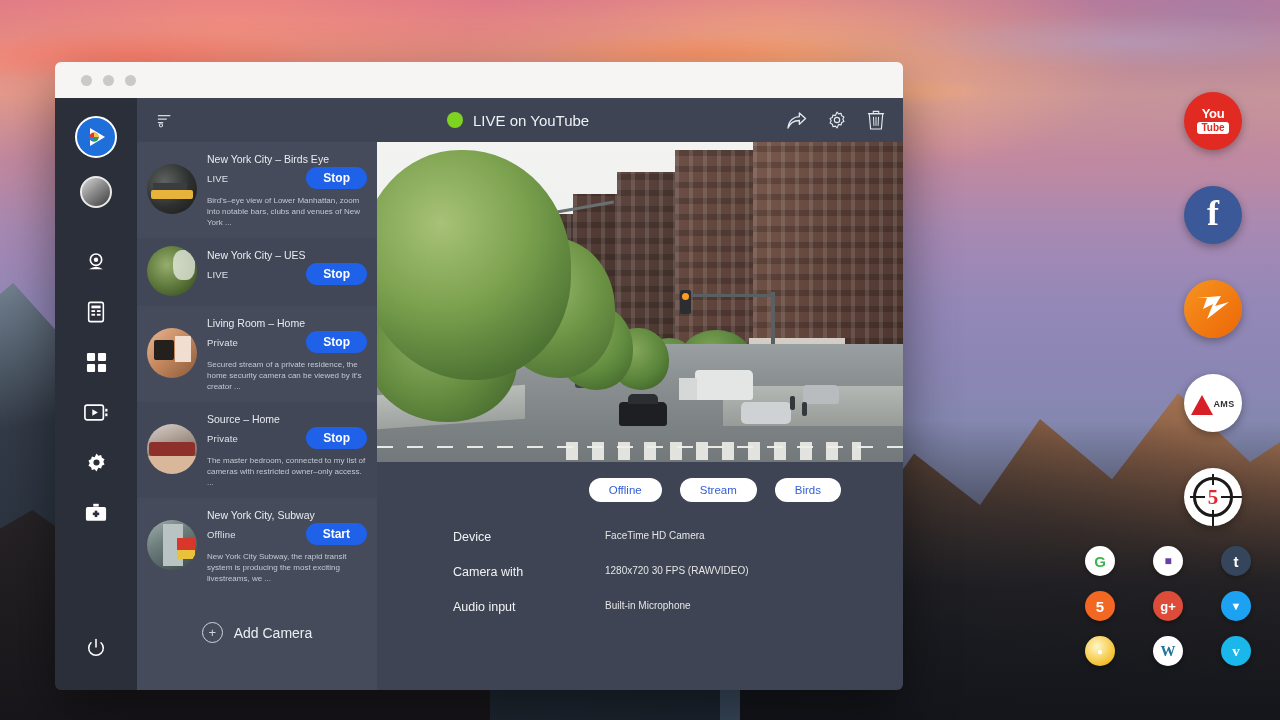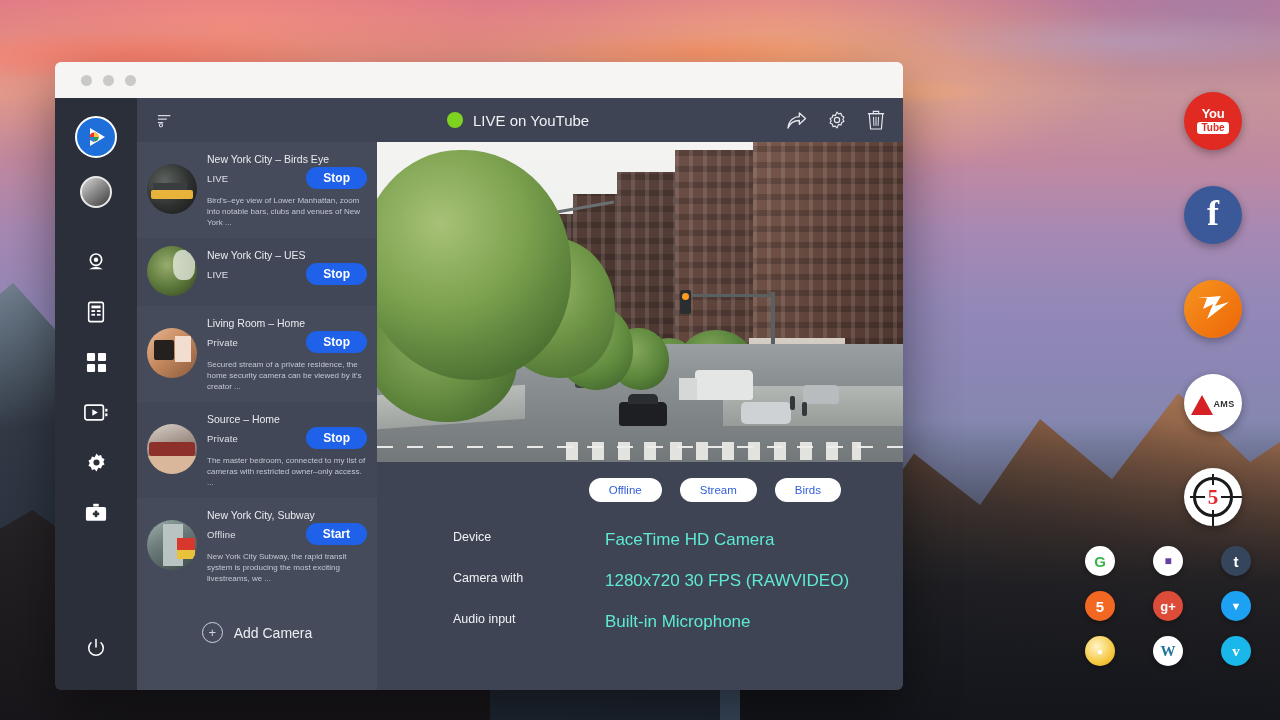--- a/index.html
+++ b/index.html
@@ -229,21 +229,21 @@
   .v-person { position:absolute; bottom:46px; width:5px; height:14px; background:#35383b; border-radius:2px; }
 
   
   .tabs { display:flex; justify-content:flex-end; gap:18px; padding:16px 62px 0 0; }
   .tab { background:#ffffff; color:#3560d8; font-size:11.5px; border:none; border-radius:13px;
       padding:6px 20px; cursor:pointer; }
 
   .infos { padding:28px 0 0 76px; }
   .inforow { display:flex; margin-bottom:21px; }
   .infolabel { width:152px; color:#f0f2f5; font-size:12.5px; }
-  .infovalue { color:#5eead4; font-size:17px; }
+  .infovalue { color:#e5e5e5; font-size:10px; }
 </style>
 </head>
 <body>
 
 <div id="desktop">
 
   <div class="mtn mtn-back"></div>
   <div class="mtn mtn-left"></div>
   <div class="mtn mtn-left-snow"></div>
   <div class="mtn mtn-right"></div>

